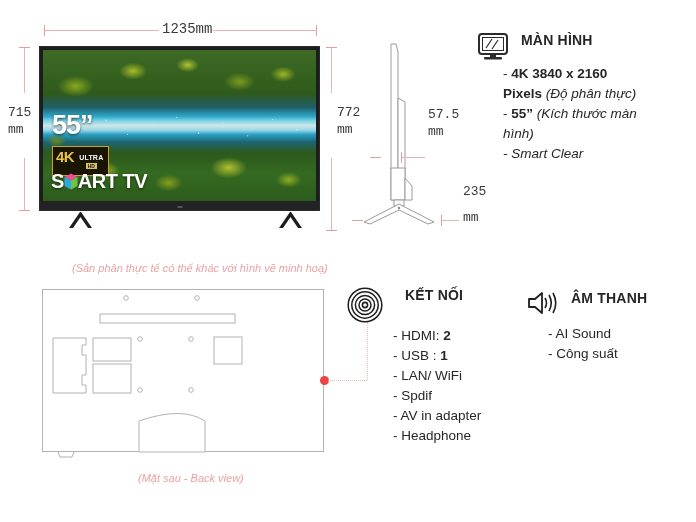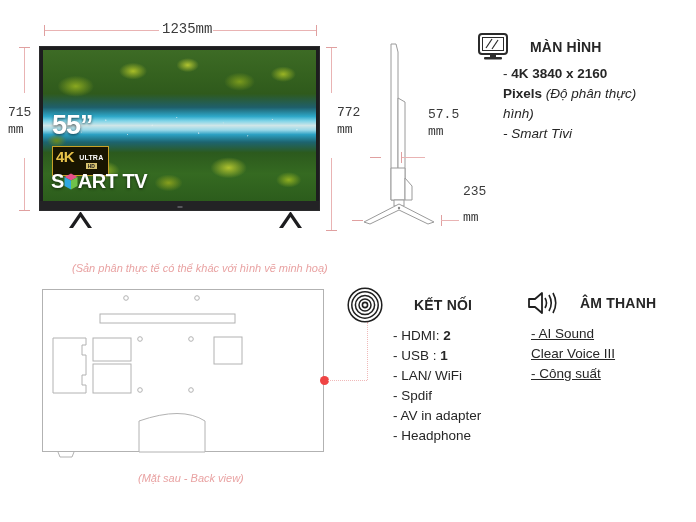--- a/index.html
+++ b/index.html
@@ -118,21 +118,21 @@
 
   
   #tv-side { position: absolute; left: 360px; top: 40px; width: 100px; height: 185px; }
 
   
   #tv-back { position: absolute; left: 42px; top: 289px; width: 282px; height: 170px; }
 
   
   .spec-block { position: absolute; }
   .spec-head {
-    display: flex; align-items: center; gap: 21px;
+    display: flex; gap: 12px;
   }
   .spec-title {
     font-size: 14px; font-weight: bold; color: #262626;
     letter-spacing: .2px; white-space: nowrap;
   }
   .spec-lines {
     margin-top: 4px; font-size: 13.5px; line-height: 20px; color: #262626;
   }
   .spec-lines .ln { white-space: normal; }
   .spec-lines b { font-weight: bold; }
@@ -260,22 +260,23 @@
         <line x1="9" y1="16" x2="15" y2="7" stroke="#2b2b2b" stroke-width="1.2"></line>
         <line x1="15" y1="17" x2="21" y2="8" stroke="#2b2b2b" stroke-width="1.2"></line>
         <rect x="13" y="22" width="6" height="3" fill="#2b2b2b"></rect>
         <rect x="7" y="25" width="18" height="2.5" rx="1" fill="#2b2b2b"></rect>
       </svg>
       <span class="spec-title">MÀN HÌNH</span>
     </div>
     <div class="spec-lines" style="margin-left:26px; margin-top:2px;">
         <div class="ln">- <b>4K 3840 x 2160</b></div>
         <div class="ln"><b>Pixels</b><i> (Độ phân thực)</i></div>
+        <div class="ln">- <b>55”</b><i> (Kích thước màn</i></div>
         <div class="ln"><i>hình)</i></div>
-        <div class="ln"><i>- Smart Tivi</i></div>
+        <div class="ln"><i>- Smart Clear</i></div>
       </div>
   </div>
 
   <div class="caption" style="left:72px; top:262px;">(Sản phân thực tế có thể khác với hình vẽ minh hoạ)</div>
 
   <div id="tv-back">
     <svg width="282" height="170" viewBox="0 0 282 170">
       <rect x="0.5" y="0.5" width="281" height="162" fill="#ffffff" stroke="#b2b2b2" stroke-width="1"></rect>
 
       <rect x="58" y="25" width="135" height="9" fill="#ffffff" stroke="#b2b2b2" stroke-width="1"></rect>
@@ -330,20 +331,19 @@
   <div class="spec-block" style="left:527px; top:290px; width:160px;">
     <div class="spec-head">
       <svg width="32" height="26" viewBox="0 0 32 26">
         <path d="M2 9 L8 9 L15 3 L15 23 L8 17 L2 17 Z" fill="none" stroke="#1f1f1f" stroke-width="1.8" stroke-linejoin="round"></path>
         <path d="M18 8 Q21 13 18 18" fill="none" stroke="#1f1f1f" stroke-width="1.6"></path>
         <path d="M22 5 Q26.5 13 22 21" fill="none" stroke="#1f1f1f" stroke-width="1.6"></path>
         <path d="M26 3 Q31.5 13 26 23" fill="none" stroke="#1f1f1f" stroke-width="1.6"></path>
       </svg>
       <span class="spec-title">ÂM THANH</span>
     </div>
-    <div class="spec-lines" style="margin-left:4px; margin-top:8px;text-decoration:underline;">
+    <div class="spec-lines" style="margin-left:21px; margin-top:8px;">
         <div class="ln">- AI Sound</div>
-        <div class="ln">Clear Voice III</div>
         <div class="ln">- Công suất</div>
       </div>
   </div>
 
 </div>
 
 </body></html>

